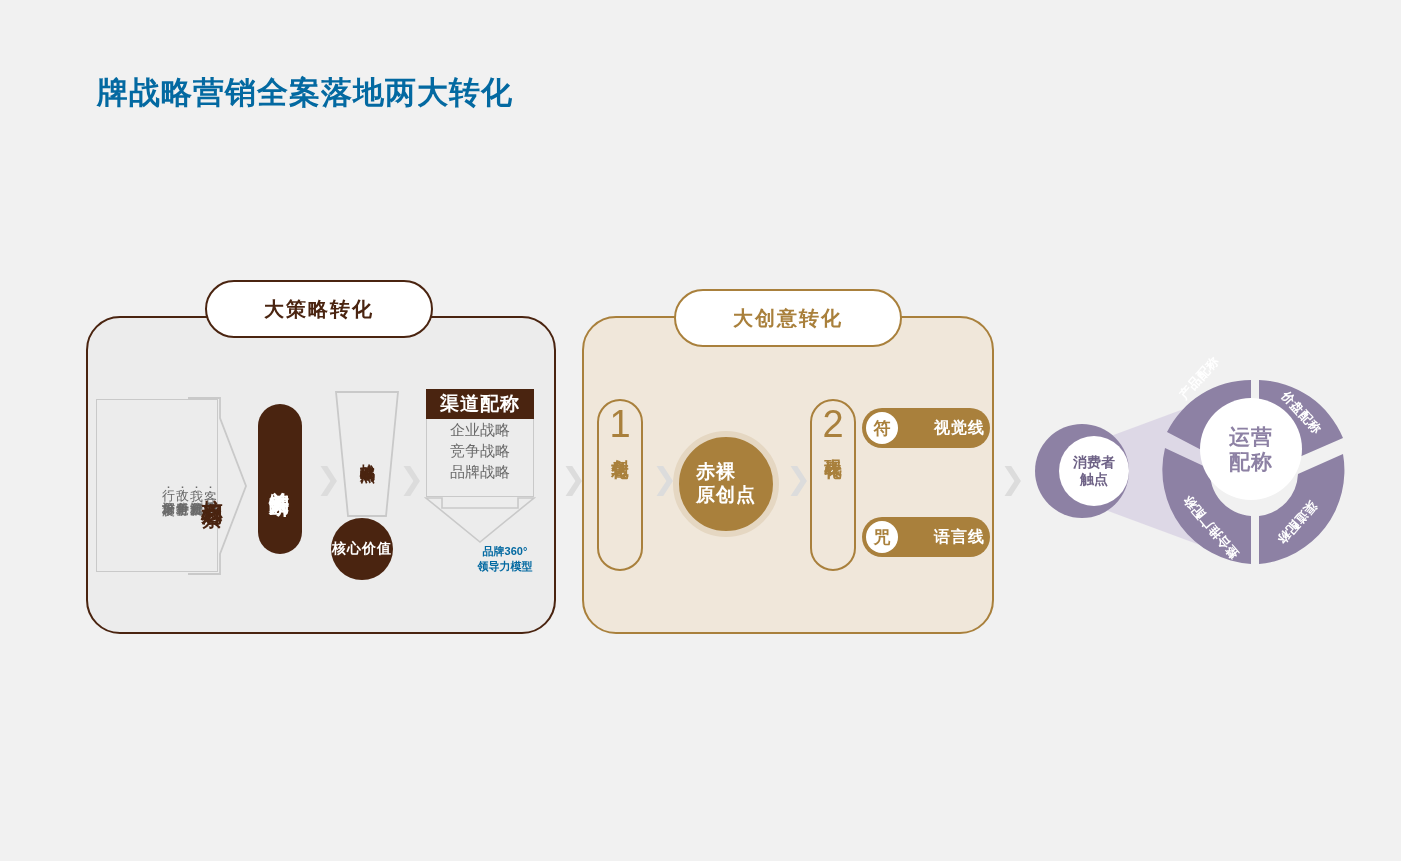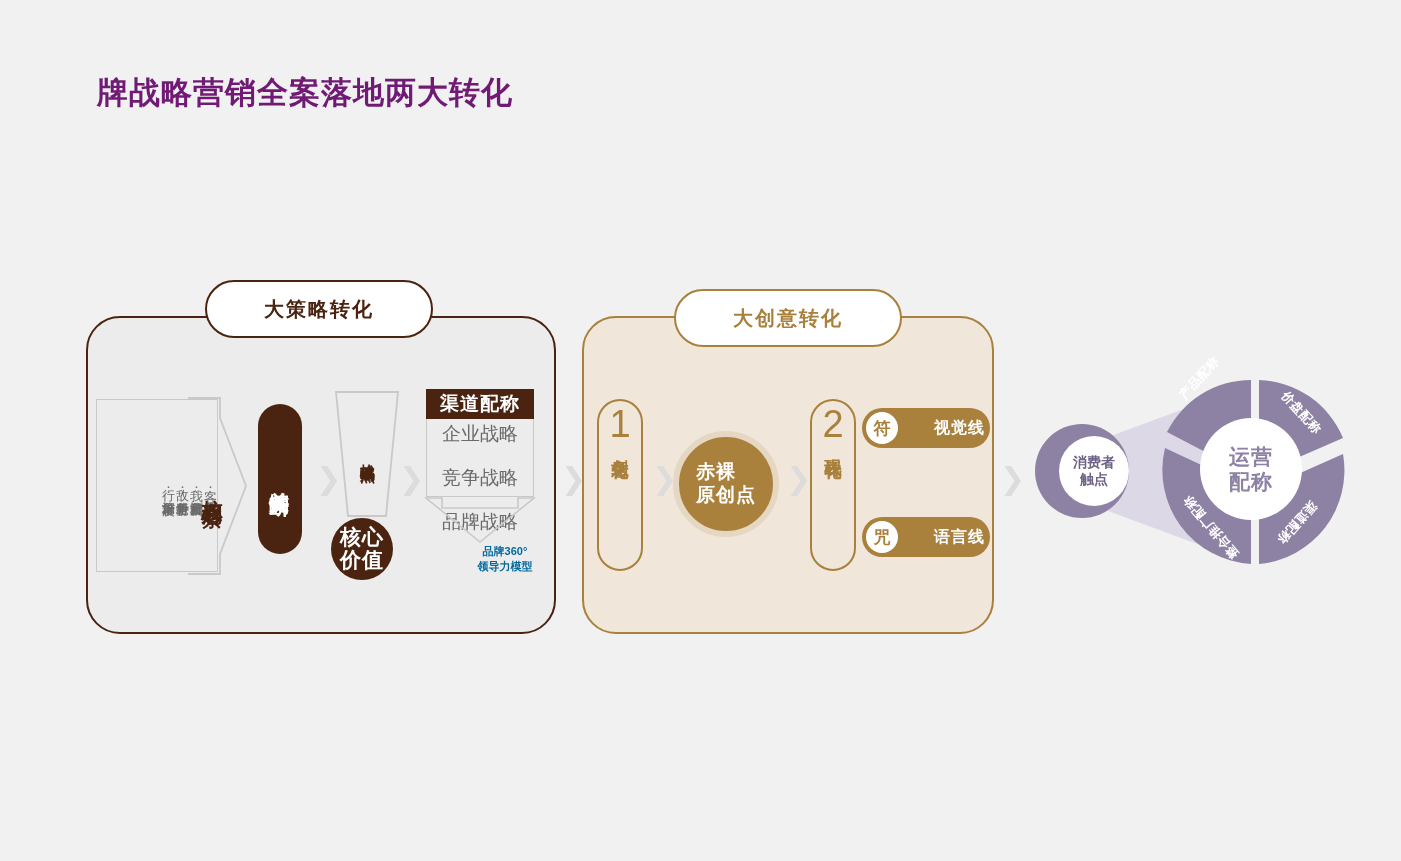--- a/index.html
+++ b/index.html
@@ -6,21 +6,21 @@
   body{
     width:1401px;height:861px;background:#f1f1f1;
     font-family:"Liberation Sans","DejaVu Sans",sans-serif;
     overflow:hidden;position:relative;
   }
   .stage{position:absolute;inset:0;}
 
   
   .page-title{
     position:absolute;left:97px;top:72px;
-    font-size:31px;font-weight:bold;color:#701a75;
+    font-size:31px;font-weight:bold;color:#0369a1;
     letter-spacing:1px;white-space:nowrap;
   }
 
   
   .panel{position:absolute;border-radius:34px;box-sizing:border-box;}
   .panel-left{
     left:86px;top:316px;width:470px;height:318px;
     background:#ececec;border:2px solid #4a2410;
   }
   .panel-mid{
@@ -87,37 +87,37 @@
     position:absolute;left:347px;top:396px;width:40px;height:116px;
     display:flex;align-items:center;justify-content:center;
     writing-mode:vertical-rl;text-orientation:upright;
     font-size:15px;font-weight:bold;color:#4a2410;letter-spacing:1px;
   }
 
   .circle-dark{
     position:absolute;left:331px;top:518px;width:62px;height:62px;
     background:#4a2410;border-radius:50%;
     display:flex;align-items:center;justify-content:center;
-    text-align:center;color:#fff;font-size:21px;font-weight:bold;
+    text-align:left;color:#fff;font-size:14px;font-weight:bold;
     line-height:1.08;letter-spacing:1px;
   }
 
   .pos-card{
     position:absolute;left:426px;top:389px;width:108px;height:108px;
     border:1.5px solid #c9c9c9;box-sizing:border-box;background:#ececec;
   }
   .pos-head{
     position:absolute;left:426px;top:389px;width:108px;height:30px;
     background:#4a2410;color:#fff;font-size:19px;font-weight:bold;
     display:flex;align-items:center;justify-content:center;letter-spacing:1px;
   }
   .pos-items{
     position:absolute;left:426px;top:421px;width:108px;
-    display:flex;flex-direction:column;align-items:center;gap:18px;
-    font-size:19px;color:#6a6a6a;
+    display:flex;flex-direction:column;align-items:center;gap:2px;
+    font-size:15px;color:#6a6a6a;
   }
   .pos-arrow{position:absolute;left:420px;top:492px;width:120px;height:52px;}
   .pos-arrow svg{display:block;}
   .pos-caption{
     position:absolute;left:444px;top:544px;width:122px;text-align:center;
     font-size:11px;font-weight:bold;color:#0369a1;line-height:1.35;
   }
 
   
   .pill-outline{
@@ -165,21 +165,21 @@
   }
   .touch-inner{
     width:70px;height:70px;border-radius:50%;background:#fff;
     display:flex;align-items:center;justify-content:center;text-align:center;
     color:#6e6286;font-size:14px;font-weight:bold;line-height:1.25;
   }
   .funnel{position:absolute;left:1100px;top:400px;width:110px;height:148px;}
 
   .ring-wrap{position:absolute;left:1155px;top:372px;width:192px;height:196px;}
   .ring-center{
-    position:absolute;left:1200px;top:418px;width:102px;height:102px;
+    position:absolute;left:1200px;top:398px;width:102px;height:102px;
     border-radius:50%;background:#fff;display:flex;align-items:center;
     justify-content:center;text-align:center;color:#8d81a4;font-size:21px;
     font-weight:bold;line-height:1.2;letter-spacing:1px;
   }
   .ring-lbl{
     position:absolute;font-size:12.5px;font-weight:bold;color:#fff;
     white-space:nowrap;letter-spacing:0.5px;
   }
   .rl-tl{left:1176px;top:392px;transform:rotate(-48deg);transform-origin:left top;}
   .rl-tr{left:1290px;top:388px;transform:rotate(48deg);transform-origin:left top;}

